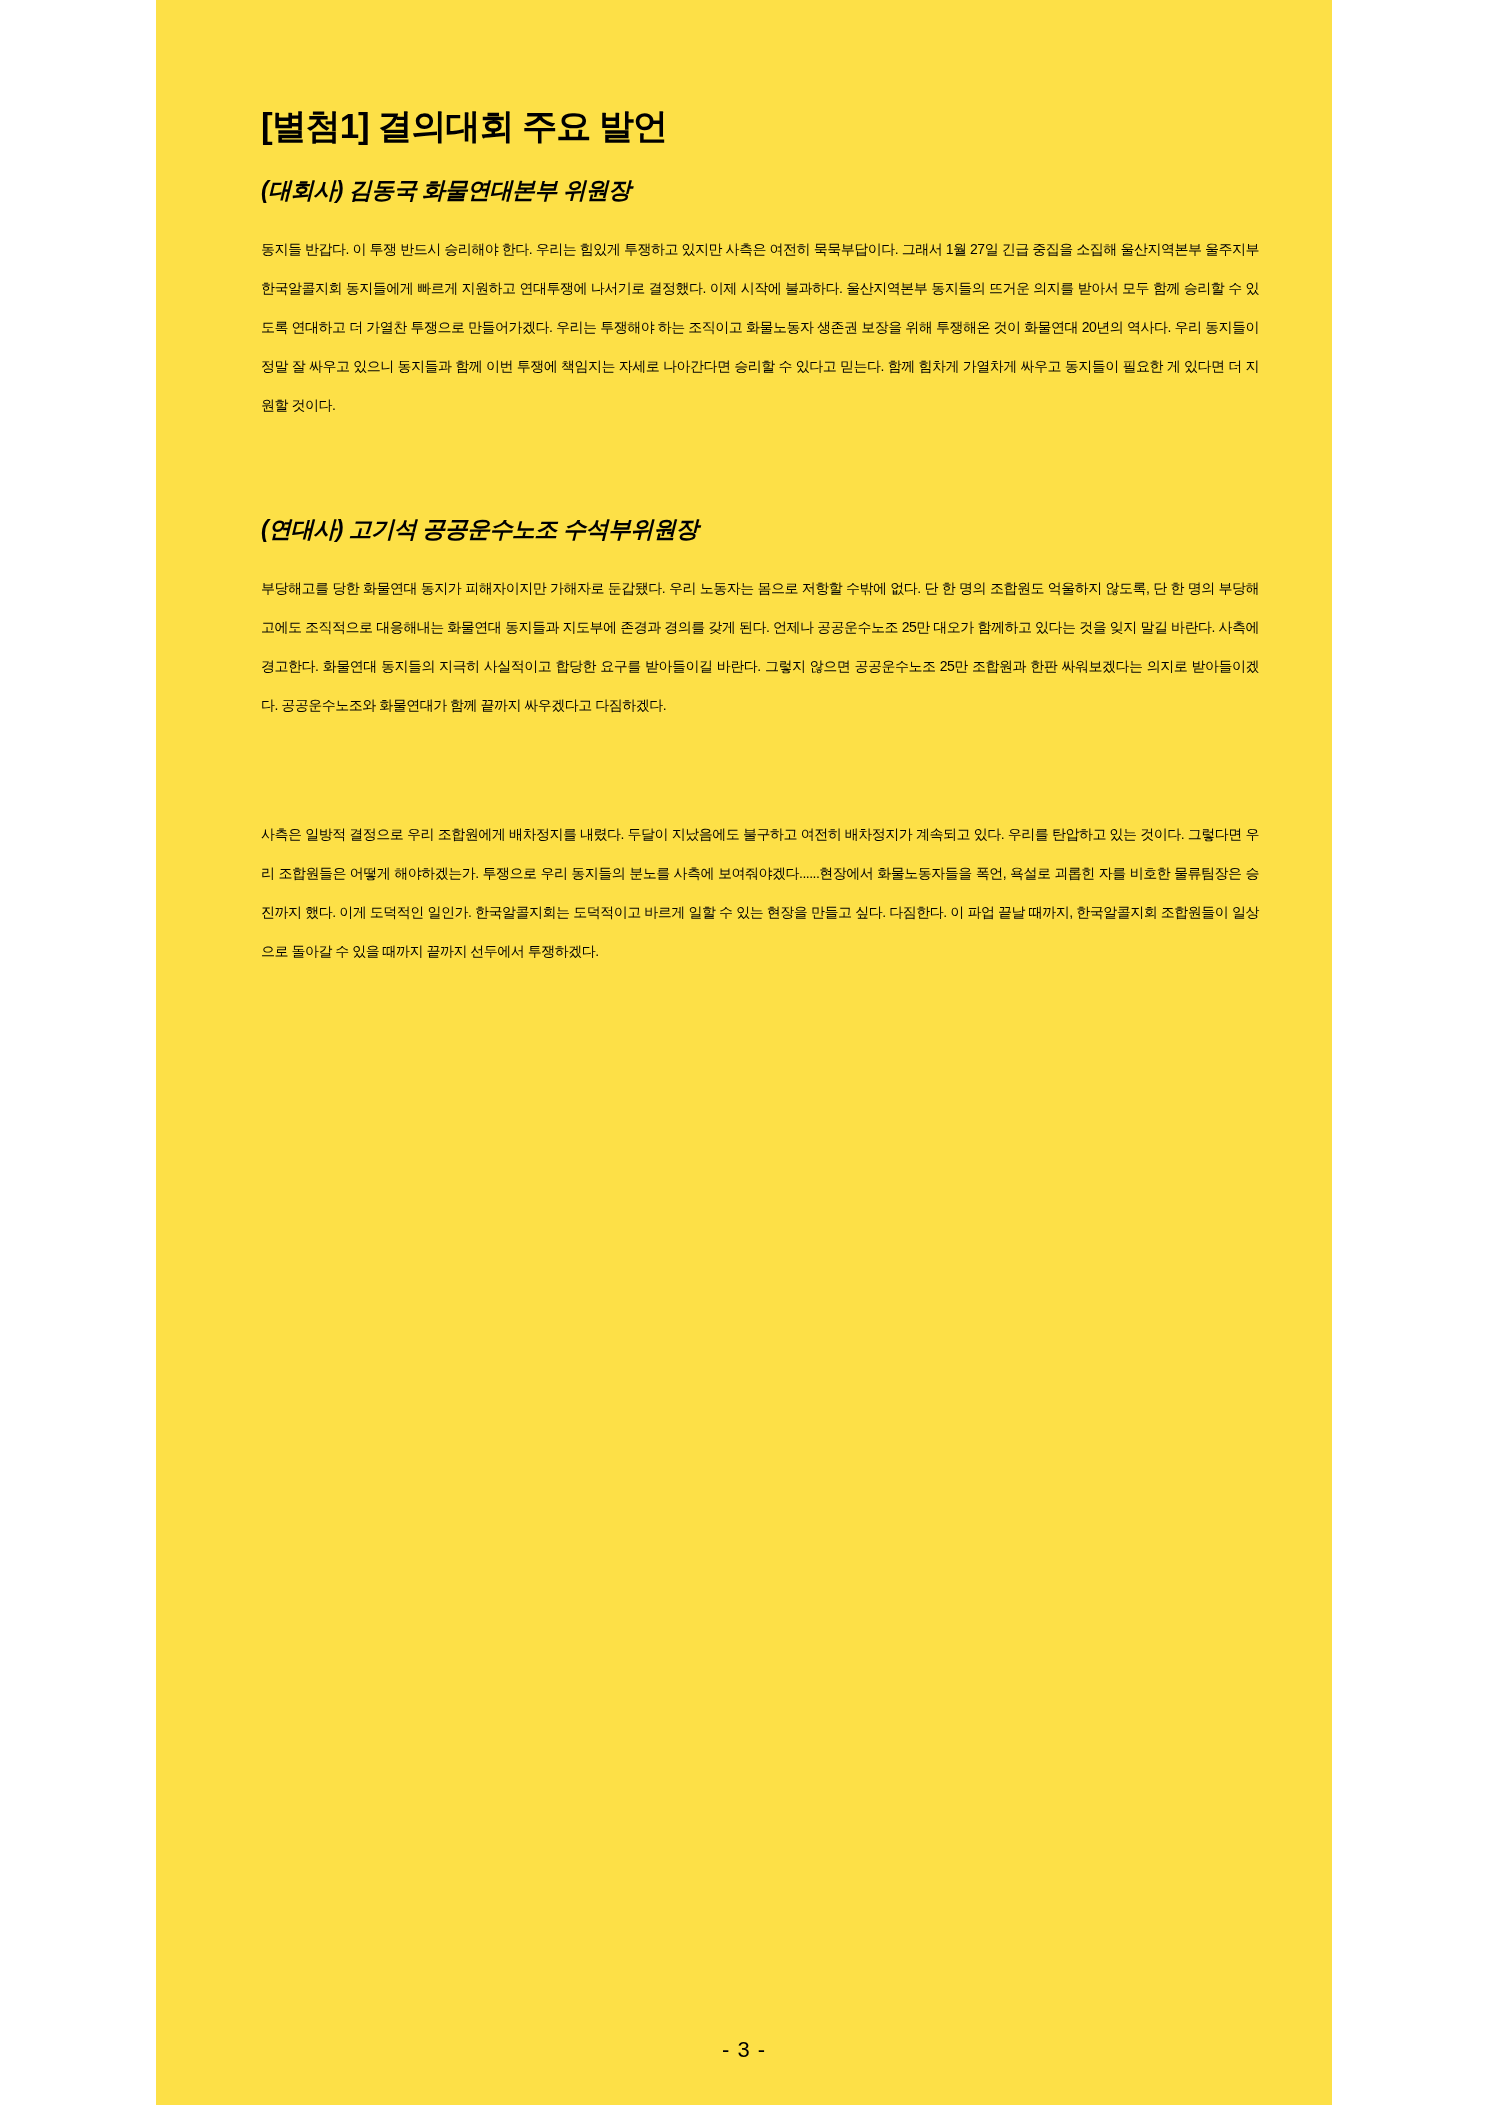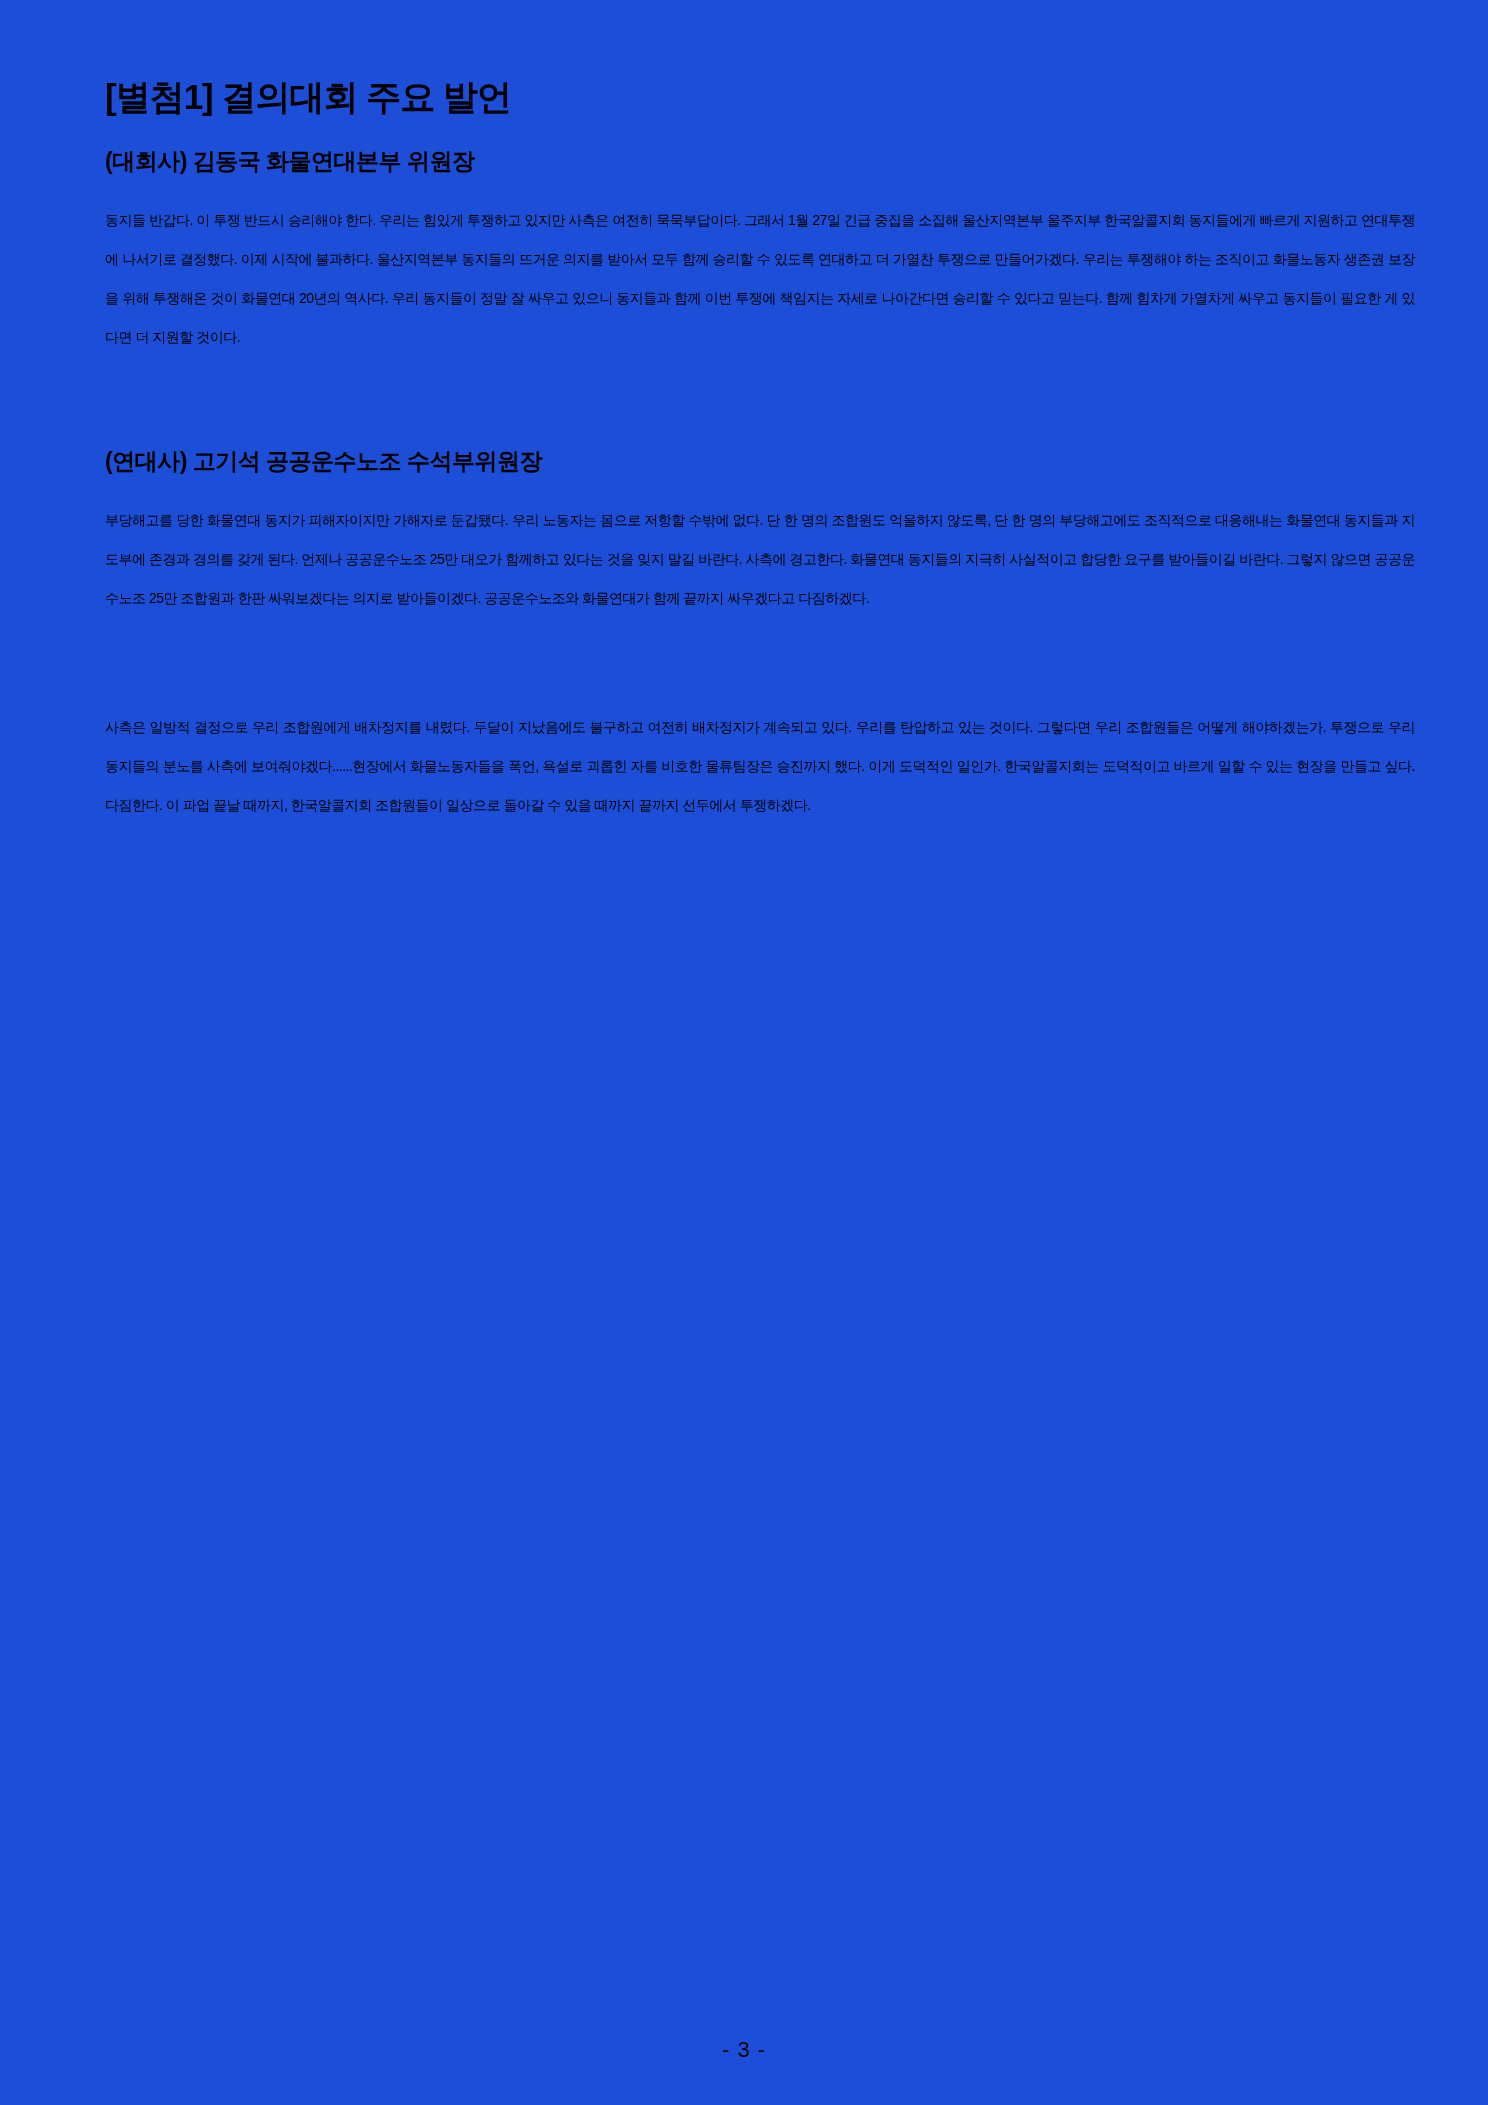--- a/index.html
+++ b/index.html
@@ -2,28 +2,28 @@
 <html><head>
 <meta charset="utf-8">
 <style>
   html, body {
     margin: 0;
     padding: 0;
     background: #ffffff;
   }
   .page {
     position: relative;
-    width: 1488px;
+    width: 1176px;
     height: 2105px;
     margin: 0 auto;
-    background: #1d4ed8;
+    background: #fde047;
     font-family: "Liberation Sans", "DejaVu Sans", sans-serif;
     color: #000000;
     box-sizing: border-box;
-    padding: 75px 73px 0 105px;
+    padding: 104px 73px 0 105px;
     overflow: hidden;
   }
   .doc-title {
     font-size: 35px;
     font-weight: 800;
     letter-spacing: -1px;
     line-height: 1.25;
     margin: 0 0 28px 0;
   }
   .speech-section {
@@ -31,20 +31,21 @@
   }
   .speech-section + .speech-section {
     margin-top: 90px;
   }
   .speech-heading {
     font-size: 23px;
     font-weight: 800;
     letter-spacing: -0.5px;
     line-height: 1.3;
     margin: 0 0 24px 0;
+    font-style: italic;
   }
   .speech-body {
     font-size: 14px;
     font-weight: 400;
     letter-spacing: -0.5px;
     line-height: 39px;
     margin: 0;
     text-align: justify;
     word-break: break-all;
   }

